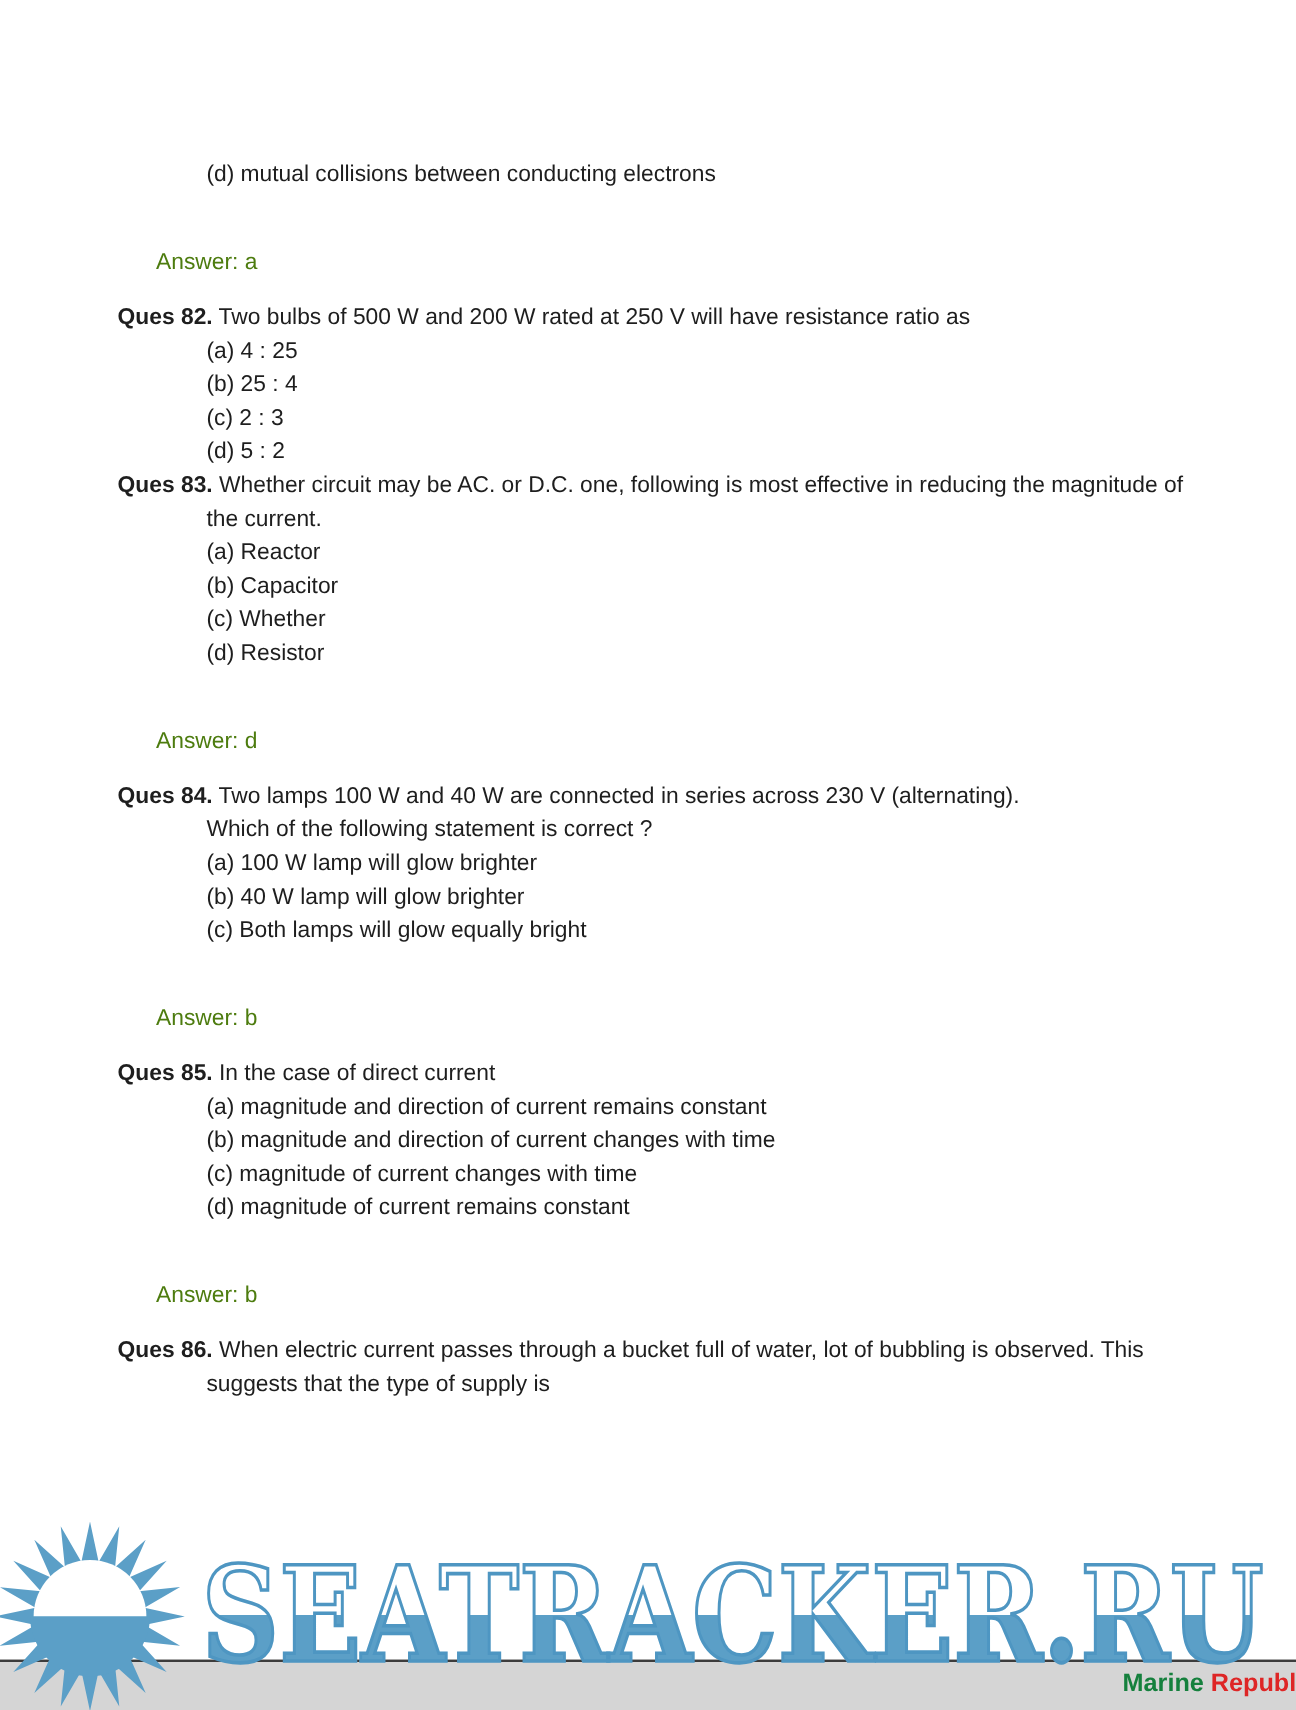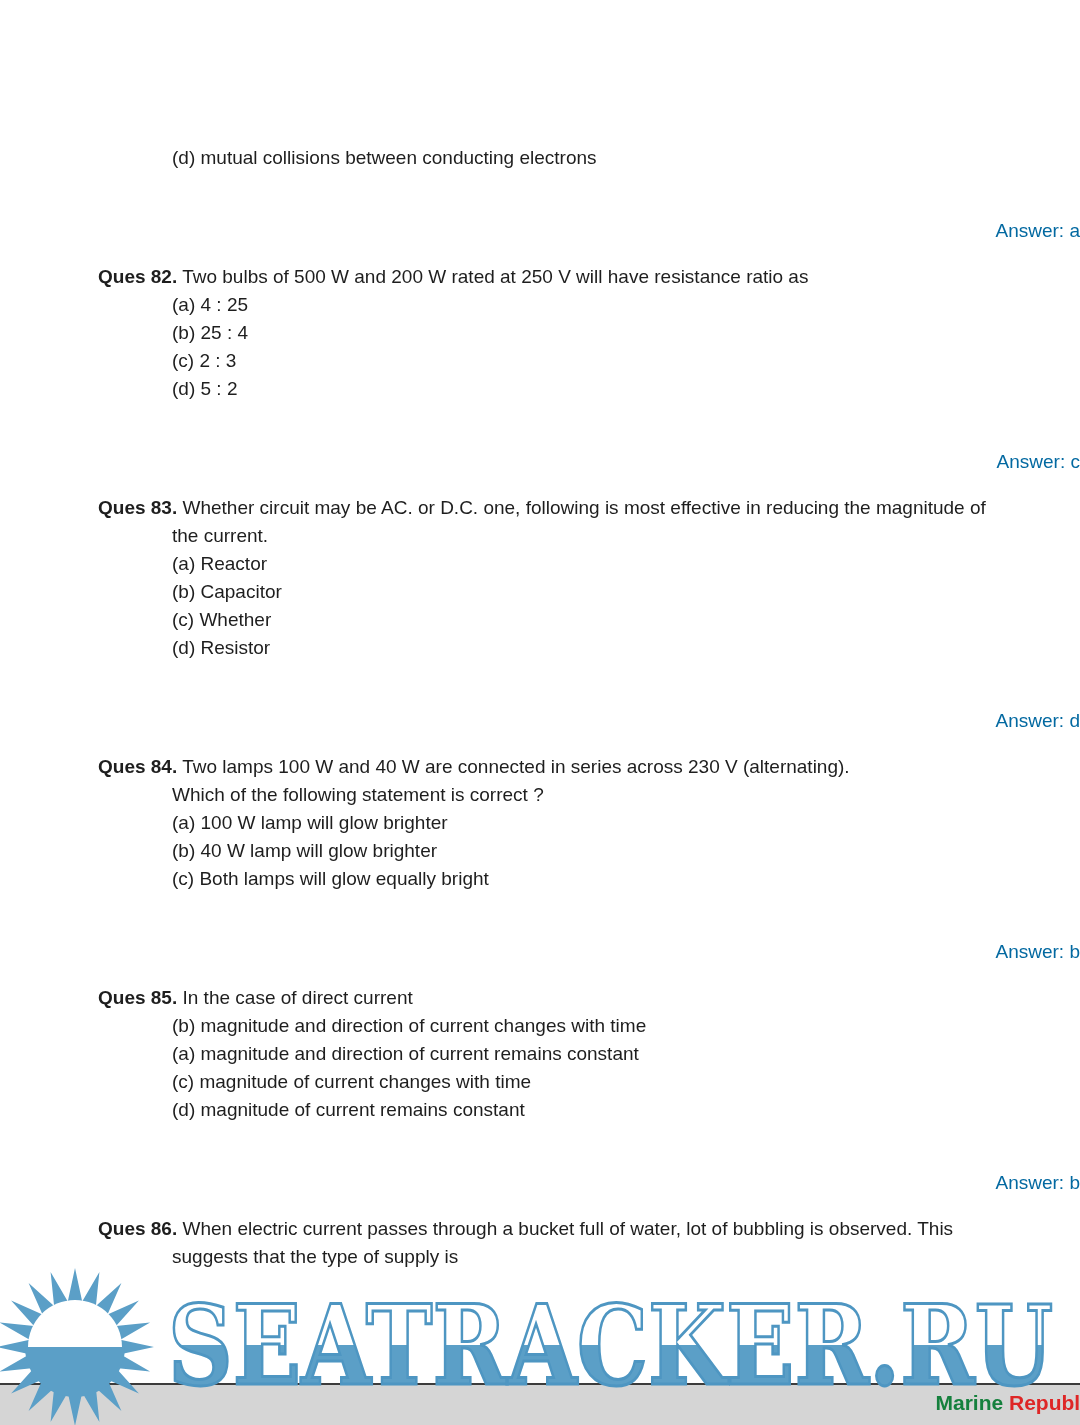--- a/index.html
+++ b/index.html
@@ -13,44 +13,44 @@
   }
   .page {
     position: relative;
     width: 1080px;
     height: 1425px;
     background: #ffffff;
   }
   .content {
     position: absolute;
     left: 0;
-    top: 144px;
+    top: 132px;
     width: 1080px;
     font-size: 19px;
     line-height: 28px;
     color: #1e1e1e;
     z-index: 1;
   }
   .q-line {
     padding-left: 98px;
     white-space: nowrap;
   }
   .q-label {
     font-weight: 700;
   }
   .cont, .opt {
     padding-left: 172px;
     white-space: nowrap;
   }
   .answer {
-    color: #0369a1;
+    padding-left: 130px;
+    color: #4d7c0f;
     margin-top: 45px;
     margin-bottom: 18px;
     white-space: nowrap;
-    text-align: right;
   }
   
   .footer-band {
     position: absolute;
     left: 0;
     top: 1383px;
     width: 1080px;
     height: 42px;
     background: #D5D5D5;
     border-top: 2px solid #3C3C3C;
@@ -93,21 +93,20 @@
 
     <div class="q-block">
       <div class="q-line">
         <span class="q-label">Ques 82.</span>
         <span>Two bulbs of 500 W and 200 W rated at 250 V will have resistance ratio as</span>
       </div>
       <div class="opt">(a) 4 : 25</div>
       <div class="opt">(b) 25 : 4</div>
       <div class="opt">(c) 2 : 3</div>
       <div class="opt">(d) 5 : 2</div>
-      <div class="answer">Answer: c</div>
     </div>
 
     <div class="q-block">
       <div class="q-line">
         <span class="q-label">Ques 83.</span>
         <span>Whether circuit may be AC. or D.C. one, following is most effective in reducing the magnitude of</span>
       </div>
       <div class="cont">the current.</div>
       <div class="opt">(a) Reactor</div>
       <div class="opt">(b) Capacitor</div>
@@ -126,22 +125,22 @@
       <div class="opt">(b) 40 W lamp will glow brighter</div>
       <div class="opt">(c) Both lamps will glow equally bright</div>
       <div class="answer">Answer: b</div>
     </div>
 
     <div class="q-block">
       <div class="q-line">
         <span class="q-label">Ques 85.</span>
         <span>In the case of direct current</span>
       </div>
+      <div class="opt">(a) magnitude and direction of current remains constant</div>
       <div class="opt">(b) magnitude and direction of current changes with time</div>
-      <div class="opt">(a) magnitude and direction of current remains constant</div>
       <div class="opt">(c) magnitude of current changes with time</div>
       <div class="opt">(d) magnitude of current remains constant</div>
       <div class="answer">Answer: b</div>
     </div>
 
     <div class="q-block">
       <div class="q-line">
         <span class="q-label">Ques 86.</span>
         <span>When electric current passes through a bucket full of water, lot of bubbling is observed. This</span>
       </div>

